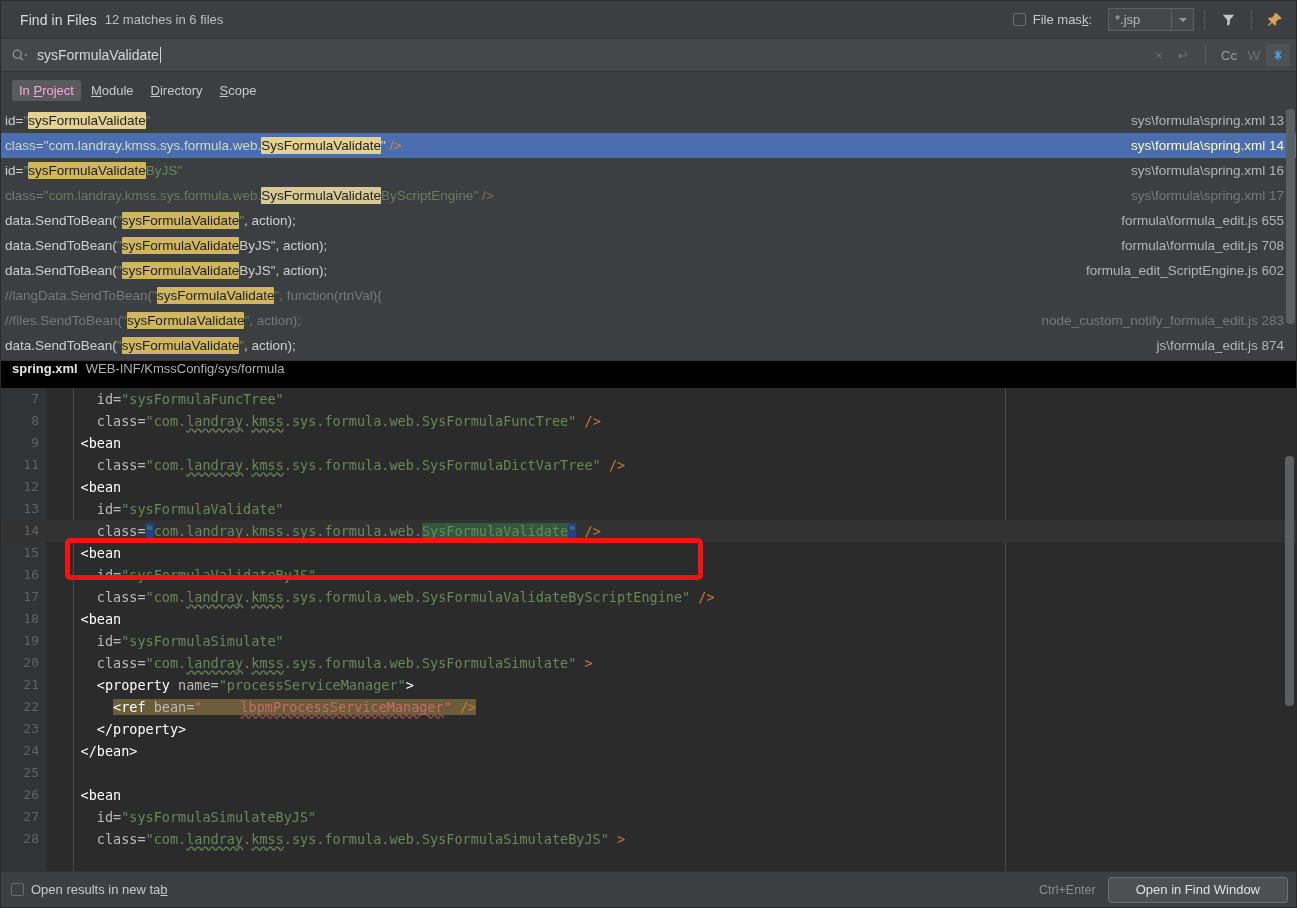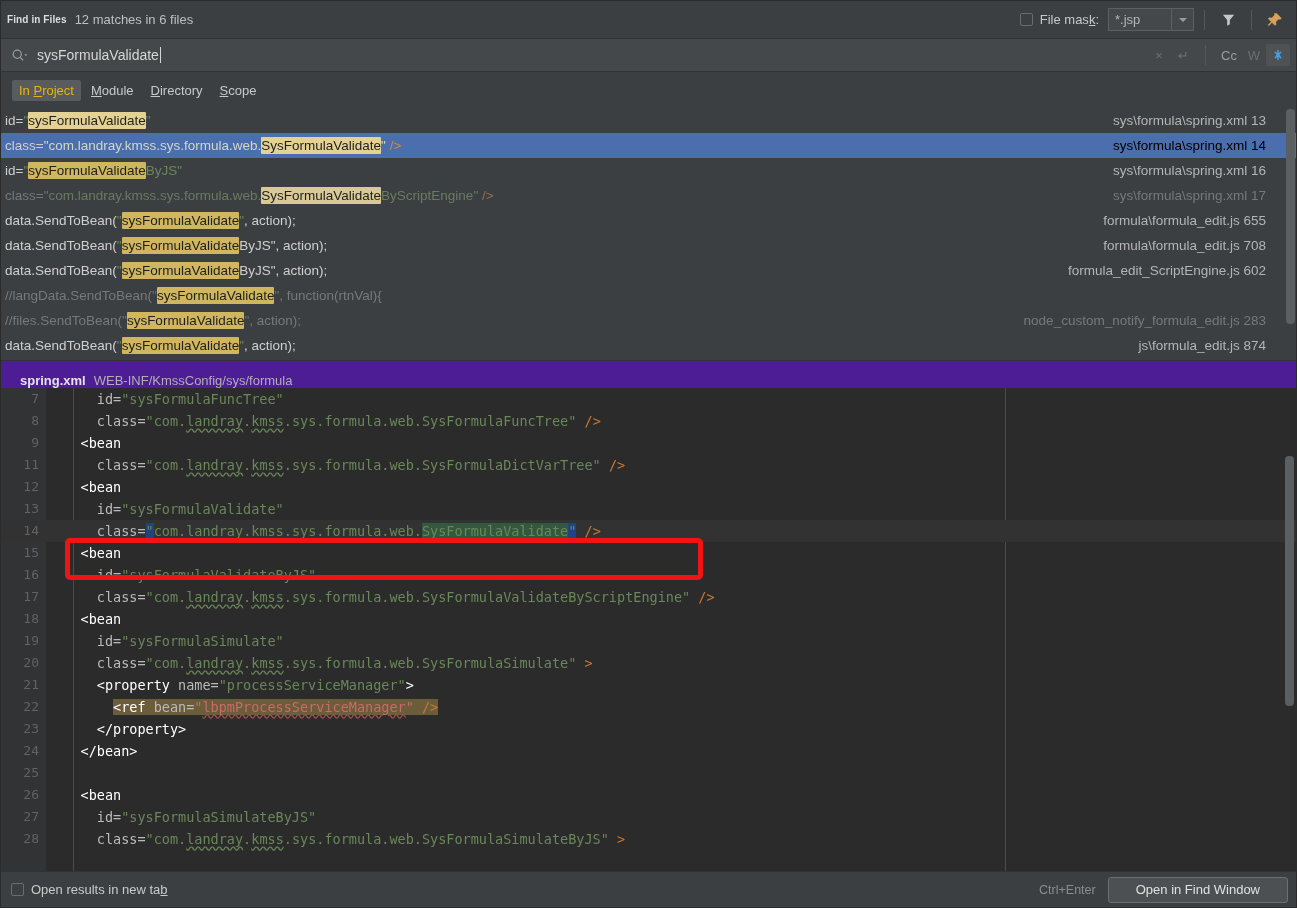--- a/index.html
+++ b/index.html
@@ -19,37 +19,37 @@
     overflow: hidden;
   }
 
   
   .titlebar {
     position: absolute; left: 0; top: 0; width: 1295px; height: 37px;
     background: #3c3f41;
     display: flex; align-items: center;
   }
   .title-main {
-    margin-left: 6px;
-    font-size: 10px; font-weight: bold; color: #dcdcdc;
+    margin-left: 19px;
+    font-size: 14px; font-weight: normal; color: #dcdcdc;
     letter-spacing: .1px;
   }
   .title-sub {
     margin-left: 8px; font-size: 13px; color: #bfbfbf;
   }
   .titlebar-right {
     margin-left: auto; display: flex; align-items: center; height: 100%;
     padding-right: 8px;
   }
   .cb {
     width: 13px; height: 13px; border: 1px solid #6b6b6b;
     background: #3c3f41; border-radius: 2px; display: inline-block;
   }
   .filemask-label {
-    font-size: 13px; color: #c8c8c8; margin-left: 7px; margin-right: 9px;
+    font-size: 13px; color: #c8c8c8; margin-left: 7px; margin-right: 16px;
   }
   .filemask-label u { text-decoration: underline; }
   .mask-combo {
     display: flex; align-items: stretch; height: 23px;
     border: 1px solid #5e6060; background: #45484a;
   }
   .mask-value {
     width: 62px; display: flex; align-items: center; padding-left: 6px;
     font-size: 13px; color: #b6b6b6;
   }
@@ -102,43 +102,43 @@
   
   .scoperow {
     position: absolute; left: 0; top: 71px; width: 1295px; height: 36px;
     background: #3c3f41;
     display: flex; align-items: center; padding-left: 11px;
   }
   .scope-item {
     font-size: 13px; color: #c9c9c9; padding: 3px 7px; margin-right: 3px;
     border-radius: 2px;
   }
-  .scope-item.active { background: #585c5e; color: #eab308; text-align: right; }
+  .scope-item.active { background: #585c5e; color: #f9a8d4; text-align: right; }
   .scope-item u { text-decoration: underline; }
 
   
   .results {
     position: absolute; left: 0; top: 107px; width: 1295px; height: 252px;
     background: #3c3f41;
     overflow: hidden;
   }
   .res-row {
     position: relative; height: 25px; width: 1295px;
     display: flex; align-items: center;
     font-size: 13.5px; color: #cfcfcf;
     white-space: pre;
   }
   .res-row.selected { background: #4b6eaf; }
   .res-left { padding-left: 4px; display: flex; align-items: center; white-space: pre; }
   .res-path {
-    position: absolute; right: 30px; top: 0; height: 25px;
+    position: absolute; right: 12px; top: 0; height: 25px;
     display: flex; align-items: center;
     font-size: 13.5px; color: #b4b4b4; white-space: pre;
   }
-  .res-row.selected .res-path { color: #000000; }
+  .res-row.selected .res-path { color: #fef9c3; }
   .res-row.dim .res-left, .res-row.dim .res-path { color: #76797b; }
   .hl { background: #e4d294; color: #1f1f1f; padding: 1px 0; border-radius: 1px; }
   .hl2 { background: #cfb65f; color: #1f1f1f; padding: 1px 0; border-radius: 1px; }
   .res-row.dim .hl { background: #d9c996; }
   .grn { color: #6a8759; }
   .res-row.dim .grn { color: #6a7a60; }
   .res-row.selected .grn { color: #cfd8c8; }
   .punct { color: #cc8a3c; }
   .res-row.dim .punct { color: #8a7350; }
 
@@ -147,23 +147,23 @@
     background: transparent;
   }
   .res-thumb {
     position: absolute; left: 2px; top: 0; width: 9px; height: 215px;
     background: #5c5f61; border-radius: 4px;
   }
 
   
   .filehdr {
     position: absolute; left: 0; top: 359px; width: 1295px; height: 28px;
-    background: #4c1d95;
+    background: #000000;
     border-top: 1px solid #313335;
-    display: flex; align-items: flex-end; padding-left: 19px;
+    display: flex; align-items: flex-start; padding-left: 11px;
   }
   .fh-name { font-size: 13px; font-weight: bold; color: #e4e4e4; }
   .fh-path { font-size: 13px; color: #b0b0b0; margin-left: 8px; }
 
   
   .preview {
     position: absolute; left: 0; top: 387px; width: 1295px; height: 483px;
     background: #2b2b2b; overflow: hidden;
   }
   .gutter {
@@ -203,20 +203,21 @@
     text-decoration: underline;
     text-decoration-style: wavy;
     text-decoration-color: #6a8759;
     text-underline-offset: 2px;
   }
   .wavy-red {
     text-decoration: underline;
     text-decoration-style: wavy;
     text-decoration-color: #a05050;
     text-underline-offset: 2px;
+    margin-left: 38px;
   }
   .code-scroll {
     position: absolute; right: 2px; top: 68px; width: 9px; height: 250px;
     background: #5c5f61; border-radius: 4px;
   }
 
   
   .redbox {
     position: absolute; left: 64px; top: 537px;
     width: 638px; height: 42px;

